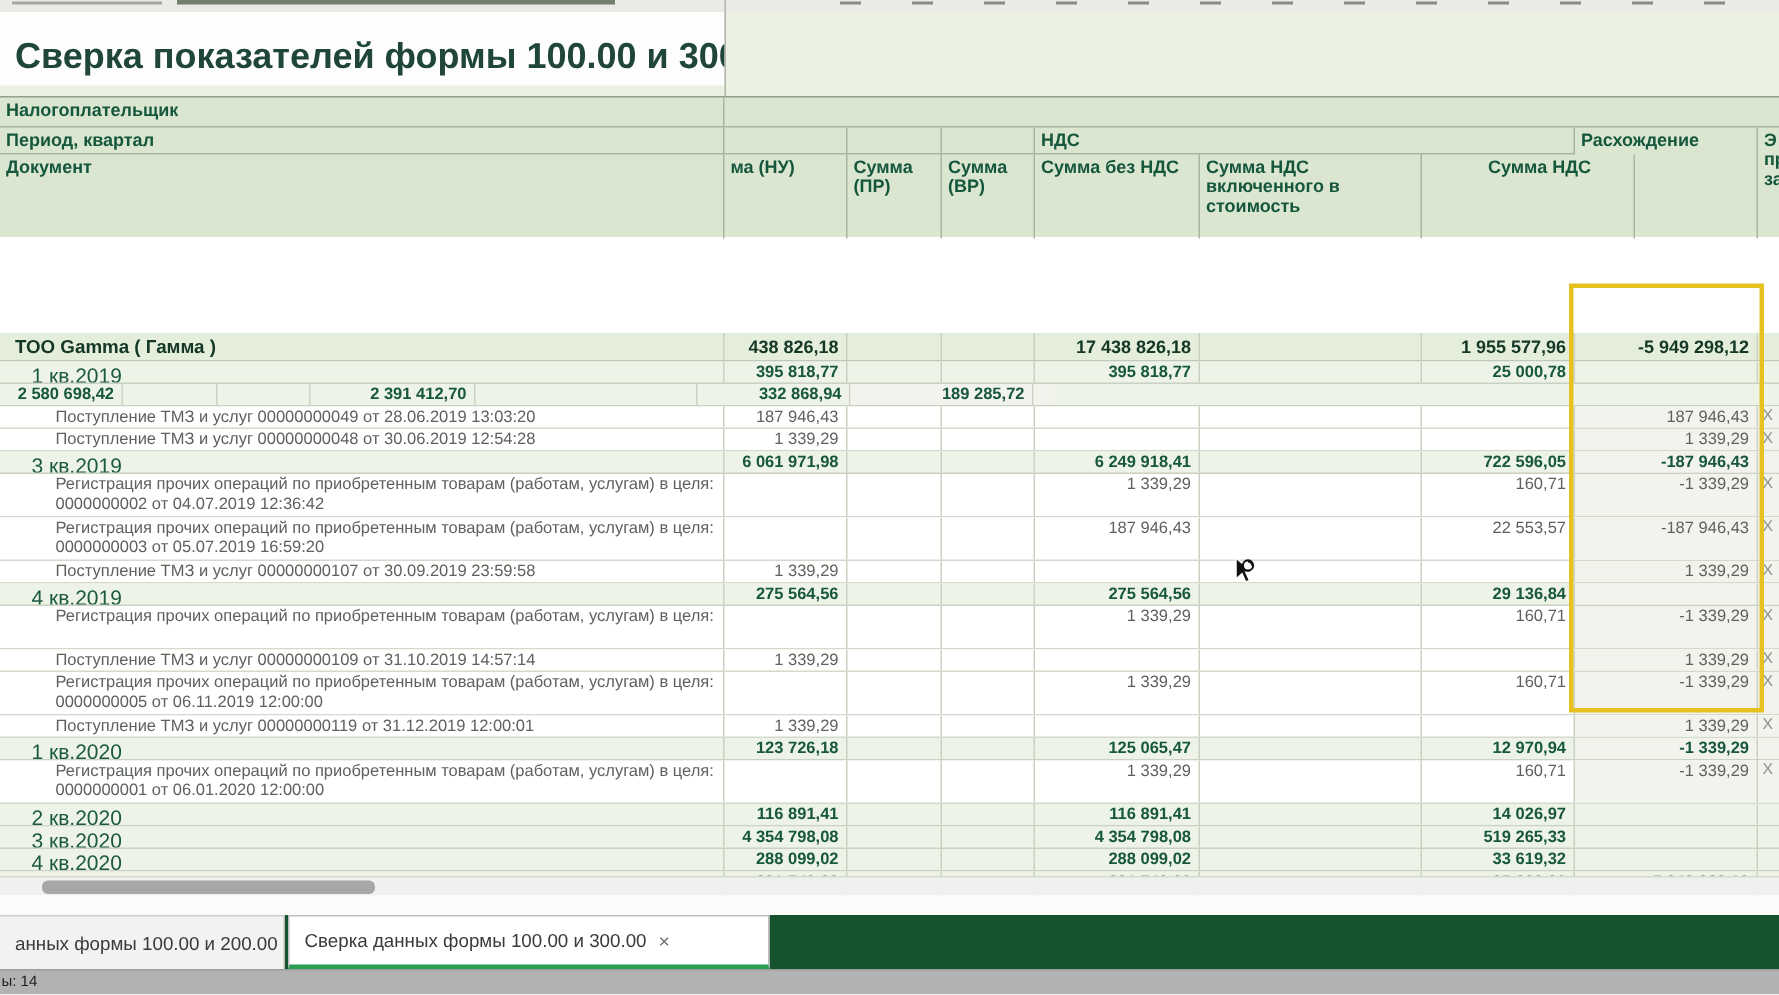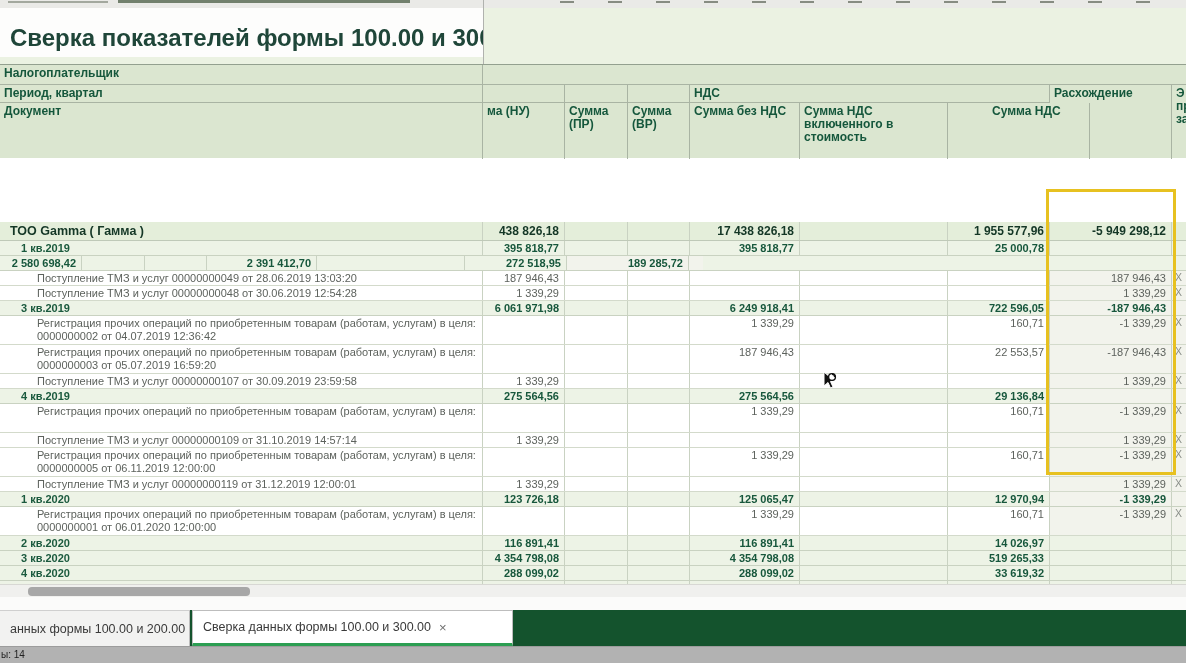--- a/index.html
+++ b/index.html
@@ -35,21 +35,21 @@
   .row.partial { height:7px; background:#edf3e6; overflow:hidden; }
   .cell { height:100%; border-right:1px solid #c9d2c2; overflow:hidden; white-space:nowrap; }
   .c0 { width:483px; } .c1 { width:82px; } .c2 { width:63px; } .c3 { width:62px; }
   .c4 { width:110px; } .c5 { width:148px; } .c6 { width:102px; } .c7 { width:122px; }
   .c8 { width:14px; border-right:none; padding-left:3px; font-size:10.5px; color:#8a8f89; }
   .val { text-align:right; padding:1px 5px 0 2px; font-size:11px; }
   .company .val { font-size:12px; font-weight:bold; color:#143726; padding-top:2px; }
   .quarter .val { font-weight:bold; color:#17573c; }
   .doc .val, .doc2 .val { color:#5d625d; }
   .company .lbl { font-size:12.5px; font-weight:bold; color:#143726; padding:2px 0 0 10px; }
-  .quarter .lbl, .partial .lbl { font-size:11px; font-weight:bold; color:#1b5a3e; padding:1px 0 0 21px; }
+  .quarter .lbl, .partial .lbl { font-size:14px; font-weight:normal; color:#1b5a3e; padding:1px 0 0 21px; }
   .doc .lbl { font-size:11px; color:#5d625d; padding:1px 0 0 37px; }
   .doc2 .lbl { font-size:11px; color:#5d625d; padding:1px 0 0 37px; }
   .doc2 .lbl .line { line-height:13px; white-space:nowrap; overflow:hidden; }
   .cell.hl { background:#f2f3ec; }
 
   
   .hlbox { position:absolute; left:1046px; top:189px; width:130px; height:286px;
            border:3px solid #e7c120; pointer-events:none; }
 
   
@@ -136,21 +136,21 @@
           <div class="cell val c6">25 000,78</div>
           <div class="cell val c7"></div>
           <div class="cell c8"></div>
         </div>
         <div class="row quarter">
           <div class="cell val c1">2 580 698,42</div>
           <div class="cell val c2"></div>
           <div class="cell val c3"></div>
           <div class="cell val c4">2 391 412,70</div>
           <div class="cell val c5"></div>
-          <div class="cell val c6">272 518,95</div>
+          <div class="cell val c6">332 868,94</div>
           <div class="cell val c7 hl">189 285,72</div>
           <div class="cell c8 hl"></div>
         </div>
         <div class="row doc">
           <div class="cell c0 lbl">Поступление ТМЗ и услуг 00000000049 от 28.06.2019 13:03:20</div>
           <div class="cell val c1">187 946,43</div>
           <div class="cell val c2"></div>
           <div class="cell val c3"></div>
           <div class="cell val c4"></div>
           <div class="cell val c5"></div>

